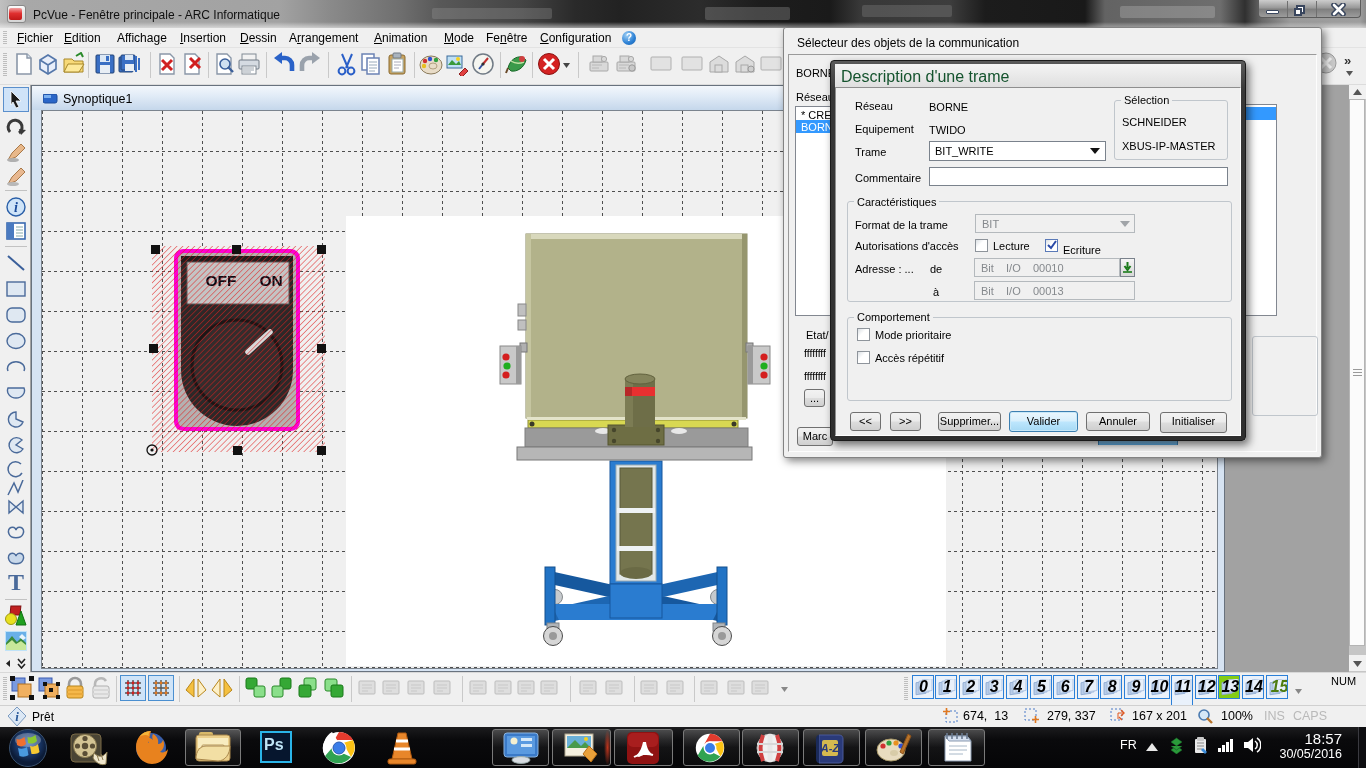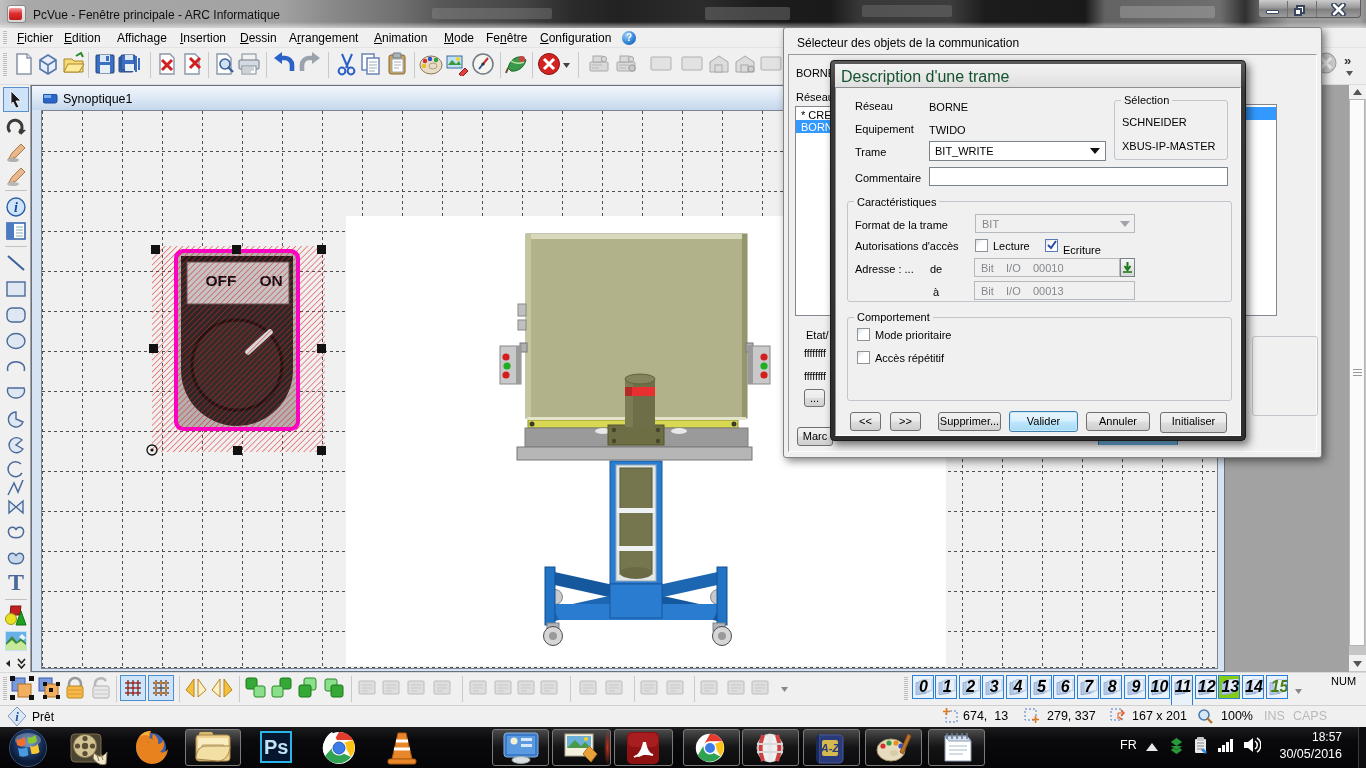--- a/index.html
+++ b/index.html
@@ -855,21 +855,21 @@
 <div class="a" style="left:185px;top:729px;width:56px;height:37px;border:1px solid #7a7a7a;border-radius:3px;background:linear-gradient(rgba(160,160,160,.45),rgba(70,70,70,.25) 50%,rgba(30,30,30,.3))"></div>
 <svg class="a" style="left:195px;top:732px" width="36" height="31" viewBox="0 0 36 31">
     <rect x="4" y="0" width="14" height="8" rx="2" fill="#d8b96a"></rect>
     <rect x="1" y="3" width="34" height="26" rx="3" fill="#ecd08c" stroke="#a8864a"></rect>
     <rect x="3" y="6" width="30" height="10" fill="#f8ecc0"></rect>
     <rect x="7" y="13" width="22" height="12" rx="1" fill="#fdf8e8" stroke="#b89858"></rect>
     <rect x="9" y="15" width="18" height="8" fill="#e8f0f8" stroke="#9ab0c8"></rect>
     <path d="M1 27c0-8 4-13 10-13h24c0 8-5 15-12 15z" fill="#f2dfa4" stroke="#a8864a"></path>
   </svg>
 <div class="a" style="left:260px;top:731px;width:32px;height:32px;background:#06162e;border:2px solid #2ab4e8"></div>
-<div class="a" style="left:264px;top:736px;font-size:20px;font-weight:bold;color:#bfe4f5;font-family:'Liberation Sans'">Ps</div>
+<div class="a" style="left:264px;top:736px;font-size:16px;font-weight:bold;color:#bfe4f5;font-family:'Liberation Sans'">Ps</div>
 <svg class="a" style="left:320px;top:729px" width="38" height="38" viewBox="0 0 38 38">
     <circle cx="19" cy="19" r="16" fill="#fff"></circle>
     <path d="M19 3a16 16 0 0 1 14 8H19a8 8 0 0 0-7 4z" fill="#e33b2e"></path>
     <path d="M33 11a16 16 0 0 1-2 17l-8-14z" fill="#fcc214"></path>
     <path d="M31 28a16 16 0 0 1-26-1l7-11a8 8 0 0 0 8 7z" fill="#30a352"></path>
     <path d="M5 27a16 16 0 0 1 0-16 16 16 0 0 1 7-8l7 11a8 8 0 0 0-7 5z" fill="#fff"></path>
     <circle cx="19" cy="19" r="7.5" fill="#fff"></circle>
     <circle cx="19" cy="19" r="6" fill="#3a7de8" stroke="#2a5ab0"></circle>
   </svg>
 <svg class="a" style="left:385px;top:729px" width="34" height="38" viewBox="0 0 34 38">
@@ -958,21 +958,21 @@
 <svg class="a" style="left:1218px;top:738px" width="18" height="14">
     <rect x="0" y="10" width="3" height="4" fill="#fff"></rect>
     <rect x="4" y="7" width="3" height="7" fill="#fff"></rect>
     <rect x="8" y="4" width="3" height="10" fill="#fff"></rect>
     <rect x="12" y="1" width="3" height="13" fill="#fff"></rect>
   </svg>
 <svg class="a" style="left:1243px;top:737px" width="18" height="16" viewBox="0 0 18 16">
     <path d="M1 5h4l5-4v14l-5-4H1z" fill="#fff"></path>
     <path d="M12 4c3 2 3 6 0 8M14 1c5 3 5 11 0 14" fill="none" stroke="#fff" stroke-width="1.5"></path>
   </svg>
-<div class="a" style="left:1280px;top:730px;width:62px;height:15px;font-size:12px;color:#fff;text-align:right">18:57</div>
+<div class="a" style="left:1280px;top:730px;width:62px;height:15px;font-size:15px;color:#fff;text-align:right">18:57</div>
 <div class="a" style="left:1272px;top:747px;width:70px;height:15px;font-size:12.5px;color:#fff;text-align:right">30/05/2016</div>
 <div class="a" style="left:1358px;top:727px;width:8px;height:41px;background:#0d0d10;border-left:1px solid #3a3a40"></div>
 
 
 
 <div class="a" style="left:783px;top:27px;width:539px;height:431px;background:#f0f0f0;border:1px solid #838383;border-radius:3px;box-shadow:3px 3px 8px rgba(0,0,0,0.5)"></div>
 <div class="a" style="left:797px;top:36px;font-size:12px;color:#000">Sélecteur des objets de la communication</div>
 <div class="a" style="left:788px;top:54px;width:529px;height:398px;border-top:1px solid #9a9a9a;border-left:1px solid #9a9a9a;border-right:1px solid #fdfdfd;border-bottom:1px solid #fdfdfd"></div>
 <div class="lbl" style="left:796px;top:67px">BORNE</div>
 <div class="lbl" style="left:796px;top:91px">Réseau</div>

